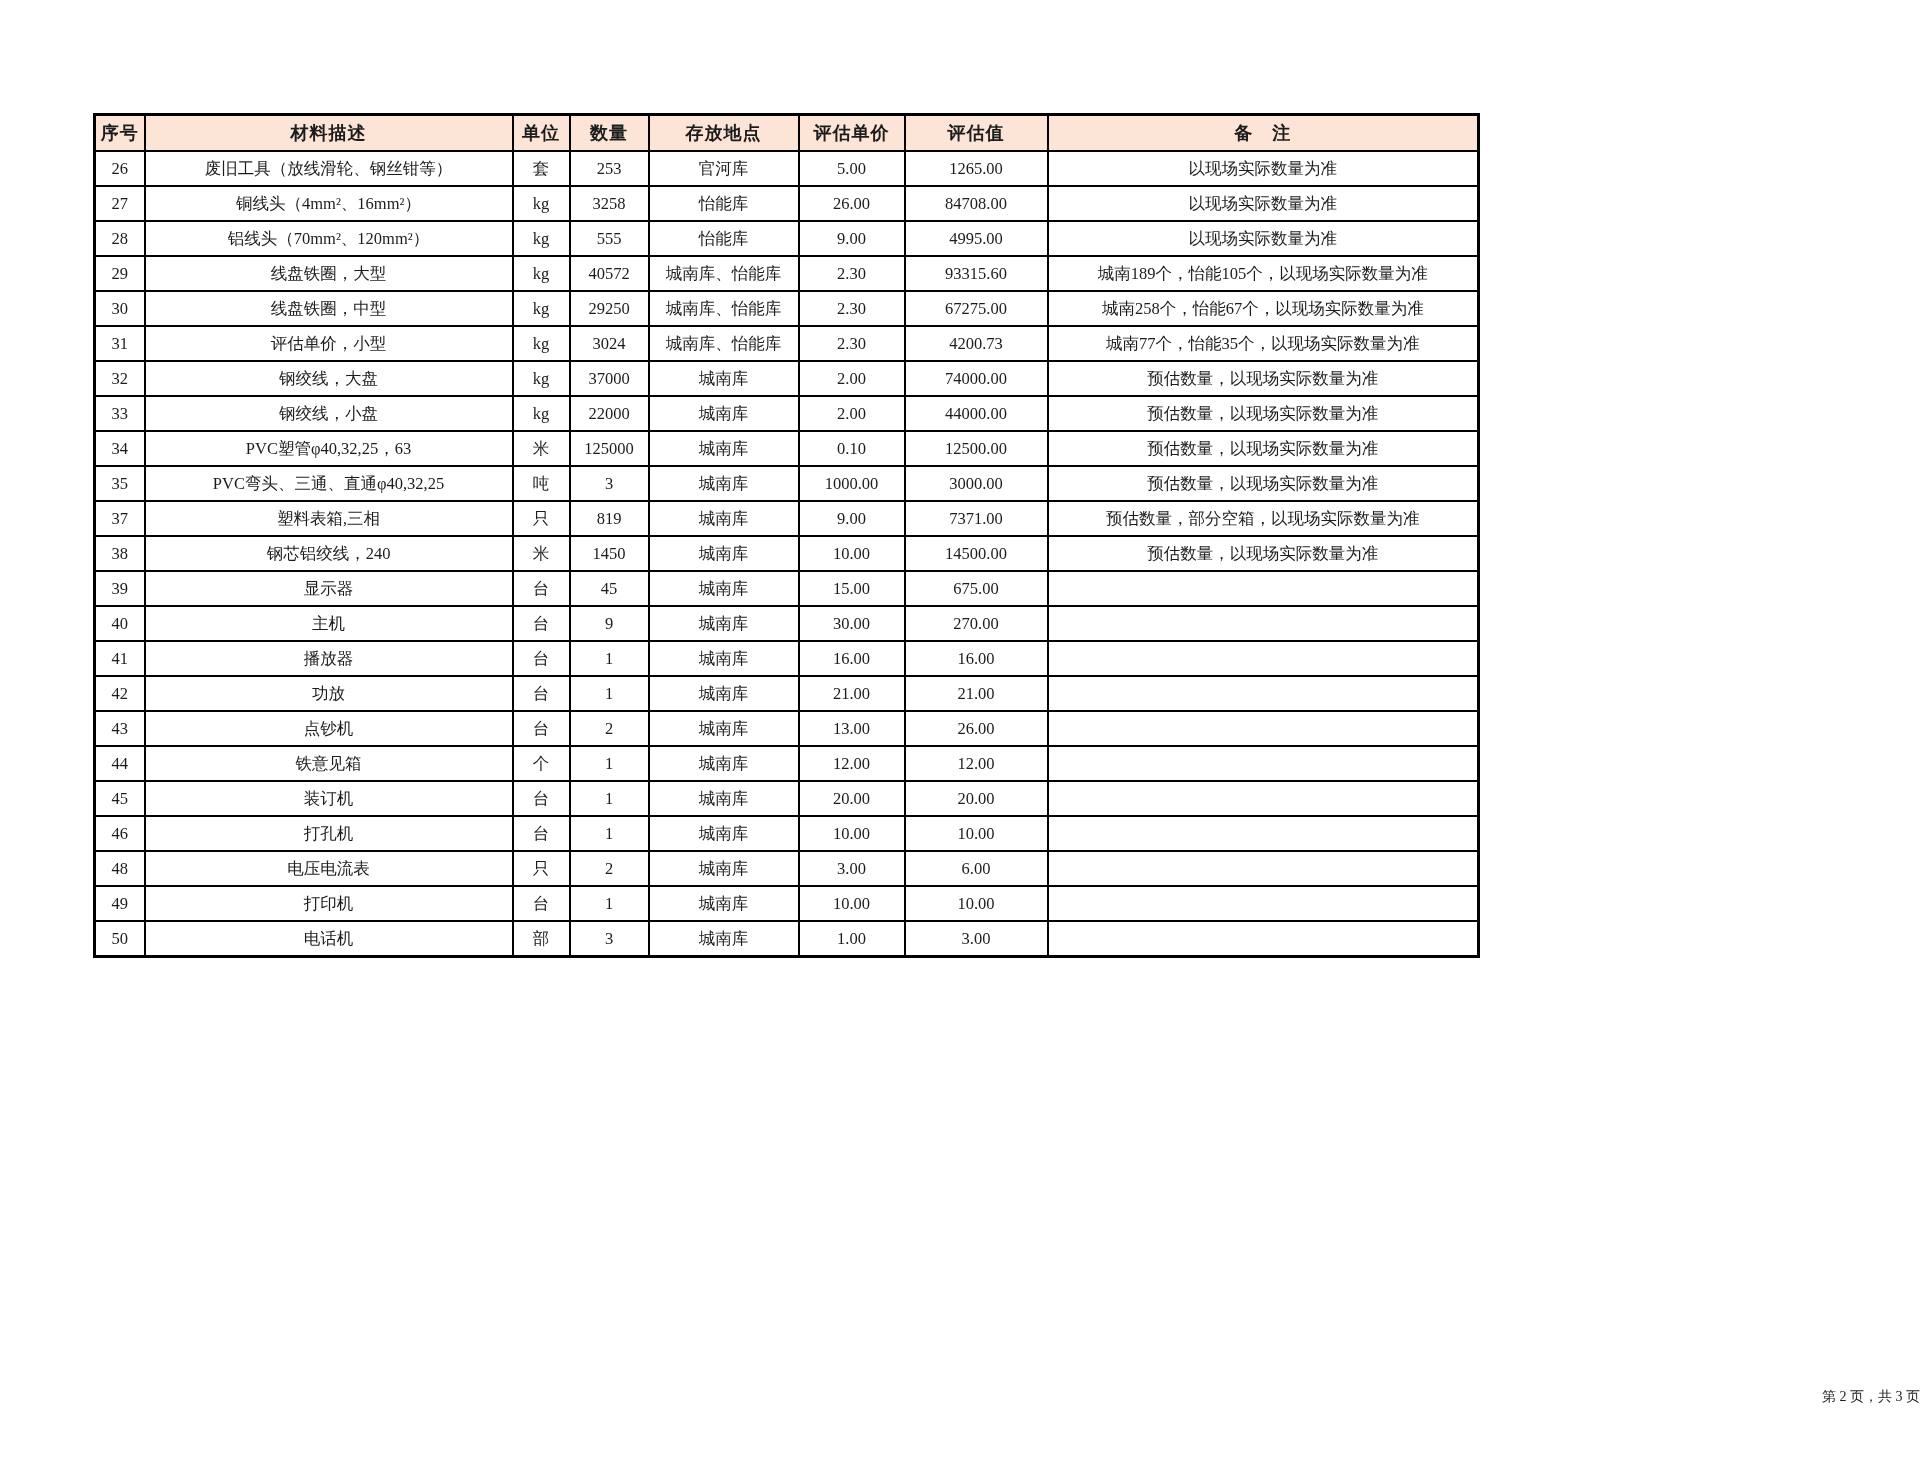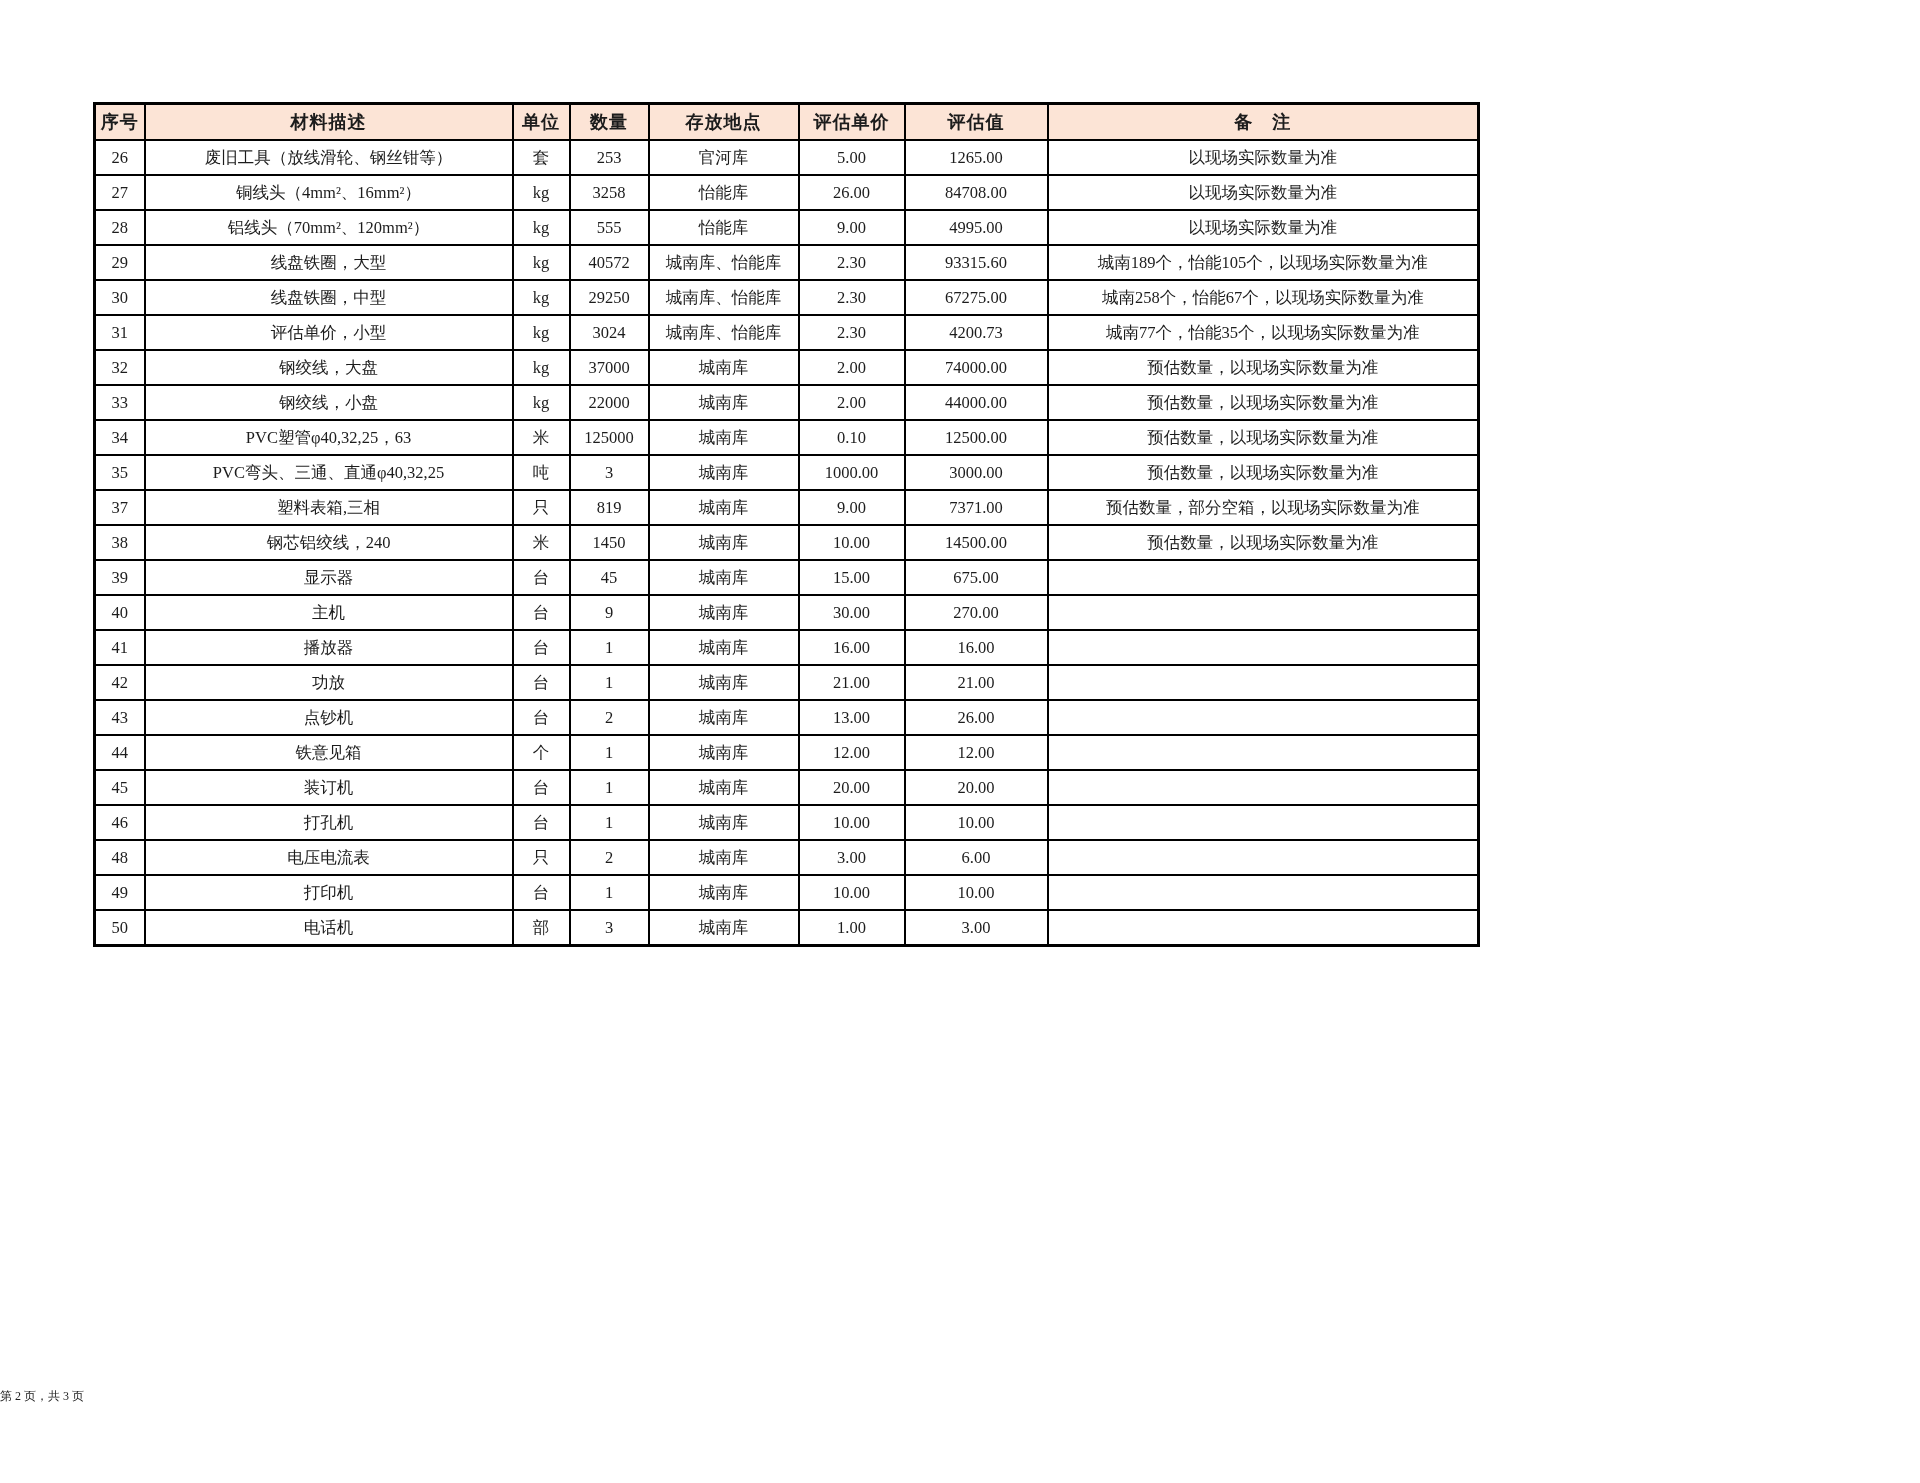--- a/index.html
+++ b/index.html
@@ -14,21 +14,21 @@
   }
   .sheet {
     position: relative;
     width: 1920px;
     height: 1483px;
     background: #ffffff;
   }
   table.inv {
     position: absolute;
     left: 93px;
-    top: 102px;
+    top: 113px;
     border-collapse: collapse;
     table-layout: fixed;
     width: 1384px;
     border: 3px solid #000;
   }
   table.inv th, table.inv td {
     border: 2px solid #000;
     text-align: center;
     vertical-align: middle;
     padding: 0 4px;
@@ -45,22 +45,22 @@
   table.inv td {
     font-size: 16.5px;
     height: 33px;
     background: #ffffff;
   }
   .footer {
     position: absolute;
     left: 0;
     top: 1388px;
     width: 100%;
-    text-align: left;
-    font-size: 12px;
+    text-align: right;
+    font-size: 14px;
     color: #1c1c1c;
   }
 </style>
 </head>
 <body>
 
 <div class="sheet">
 
   <table class="inv">
     <colgroup>

